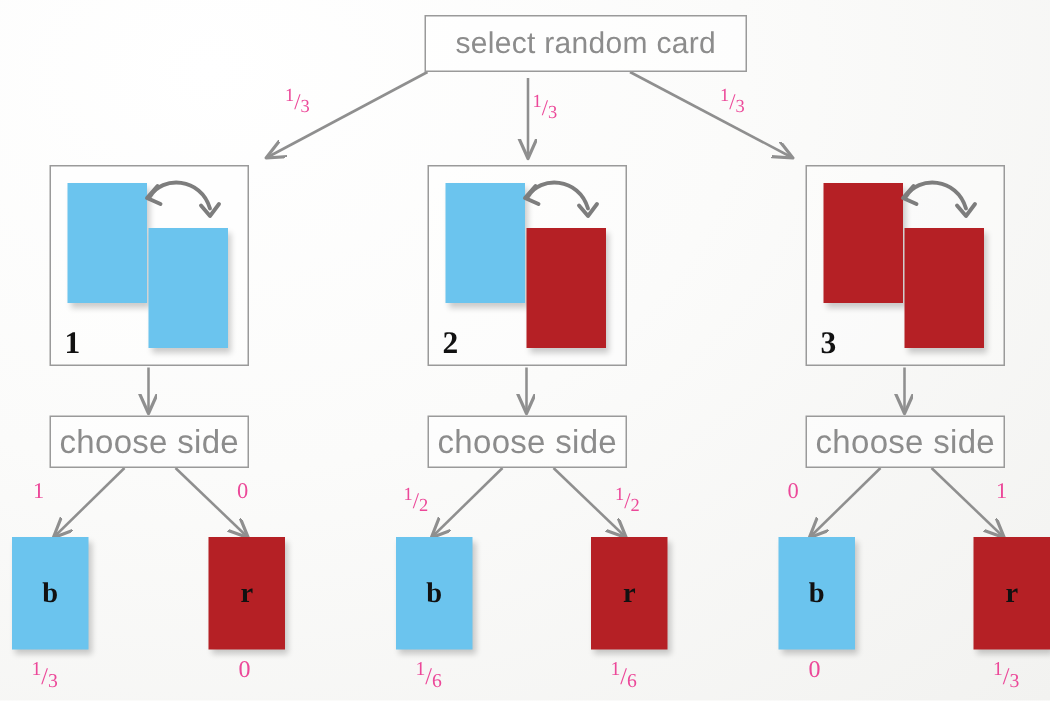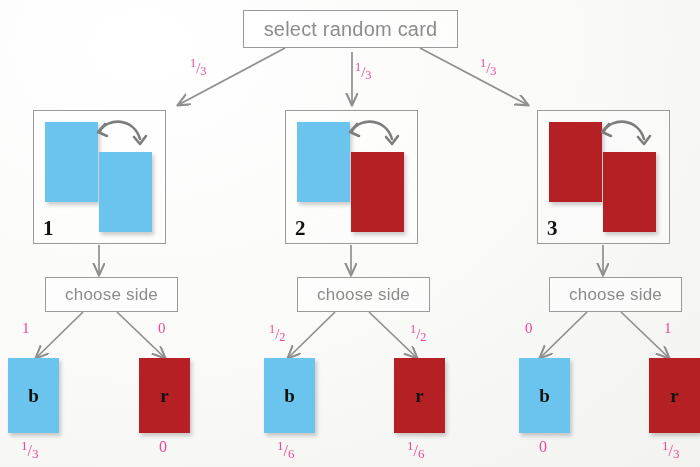--- a/index.html
+++ b/index.html
@@ -35,24 +35,24 @@
     background: rgba(255,255,255,0.55);
     display: flex;
     align-items: center;
     justify-content: center;
     color: #8c8c8c;
     letter-spacing: .2px;
   }
   .root-box {
     font-size: 20px;
     font-weight: 400;
+    margin-left: 40px;
   }
   .choose-box {
-    font-size: 17px;
-    margin-left: 12px;
+    font-size: 22px;
   }
 
   
   .state-box {
     position: absolute;
     box-sizing: border-box;
     border: 1.6px solid #9a9a9a;
     background: rgba(255,255,255,0.35);
   }
   .card {

